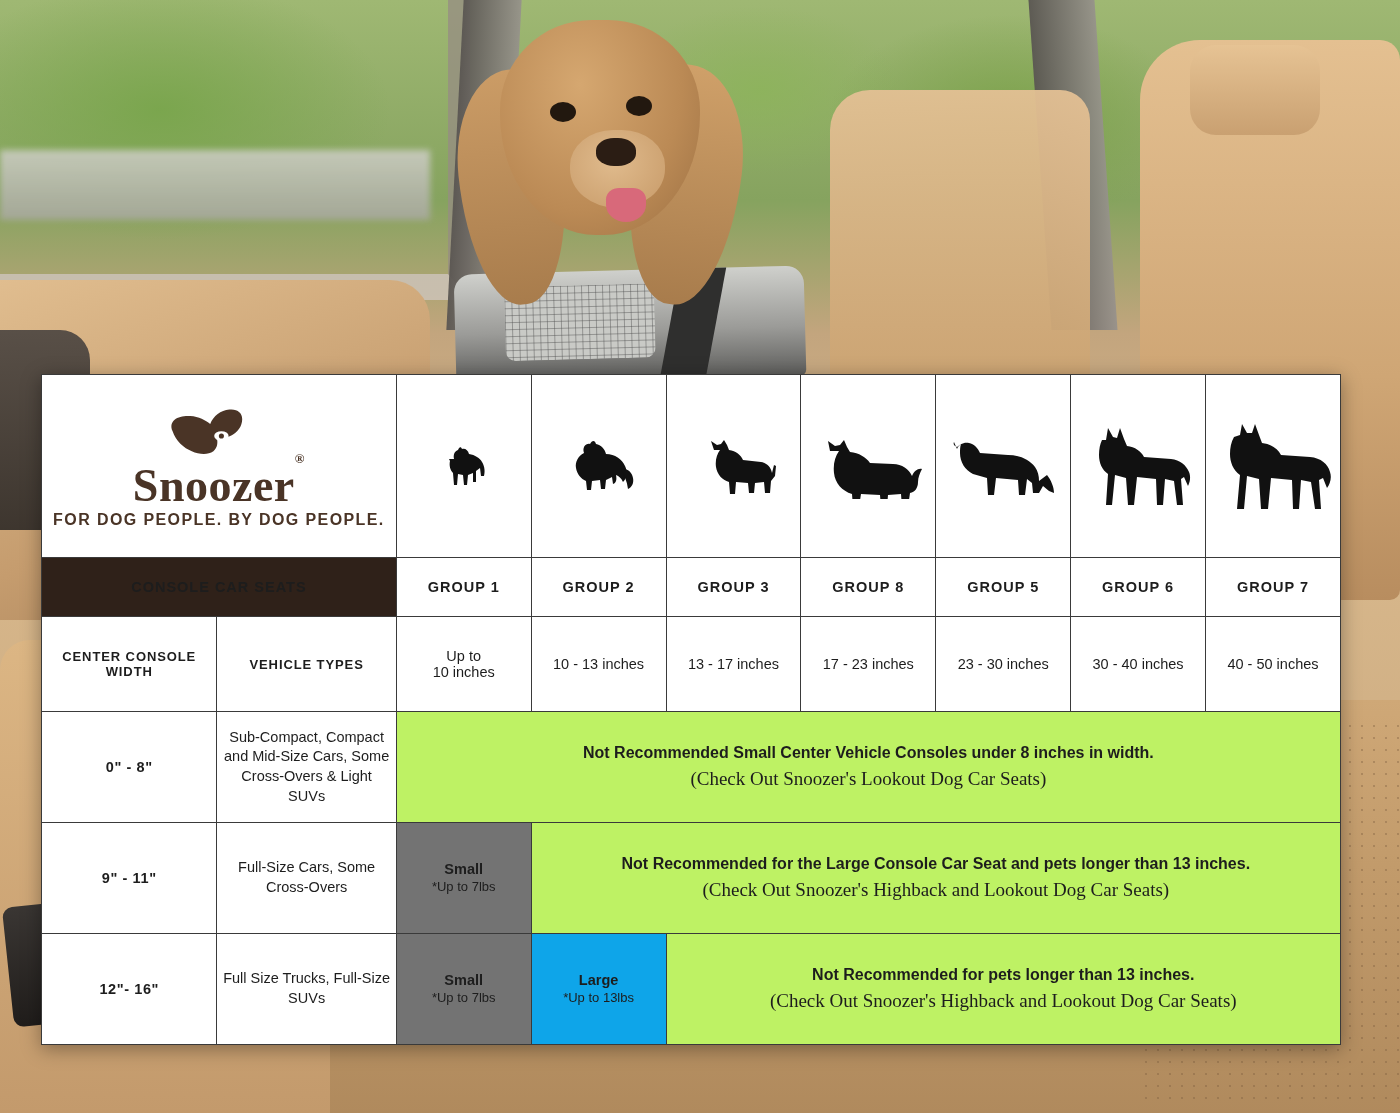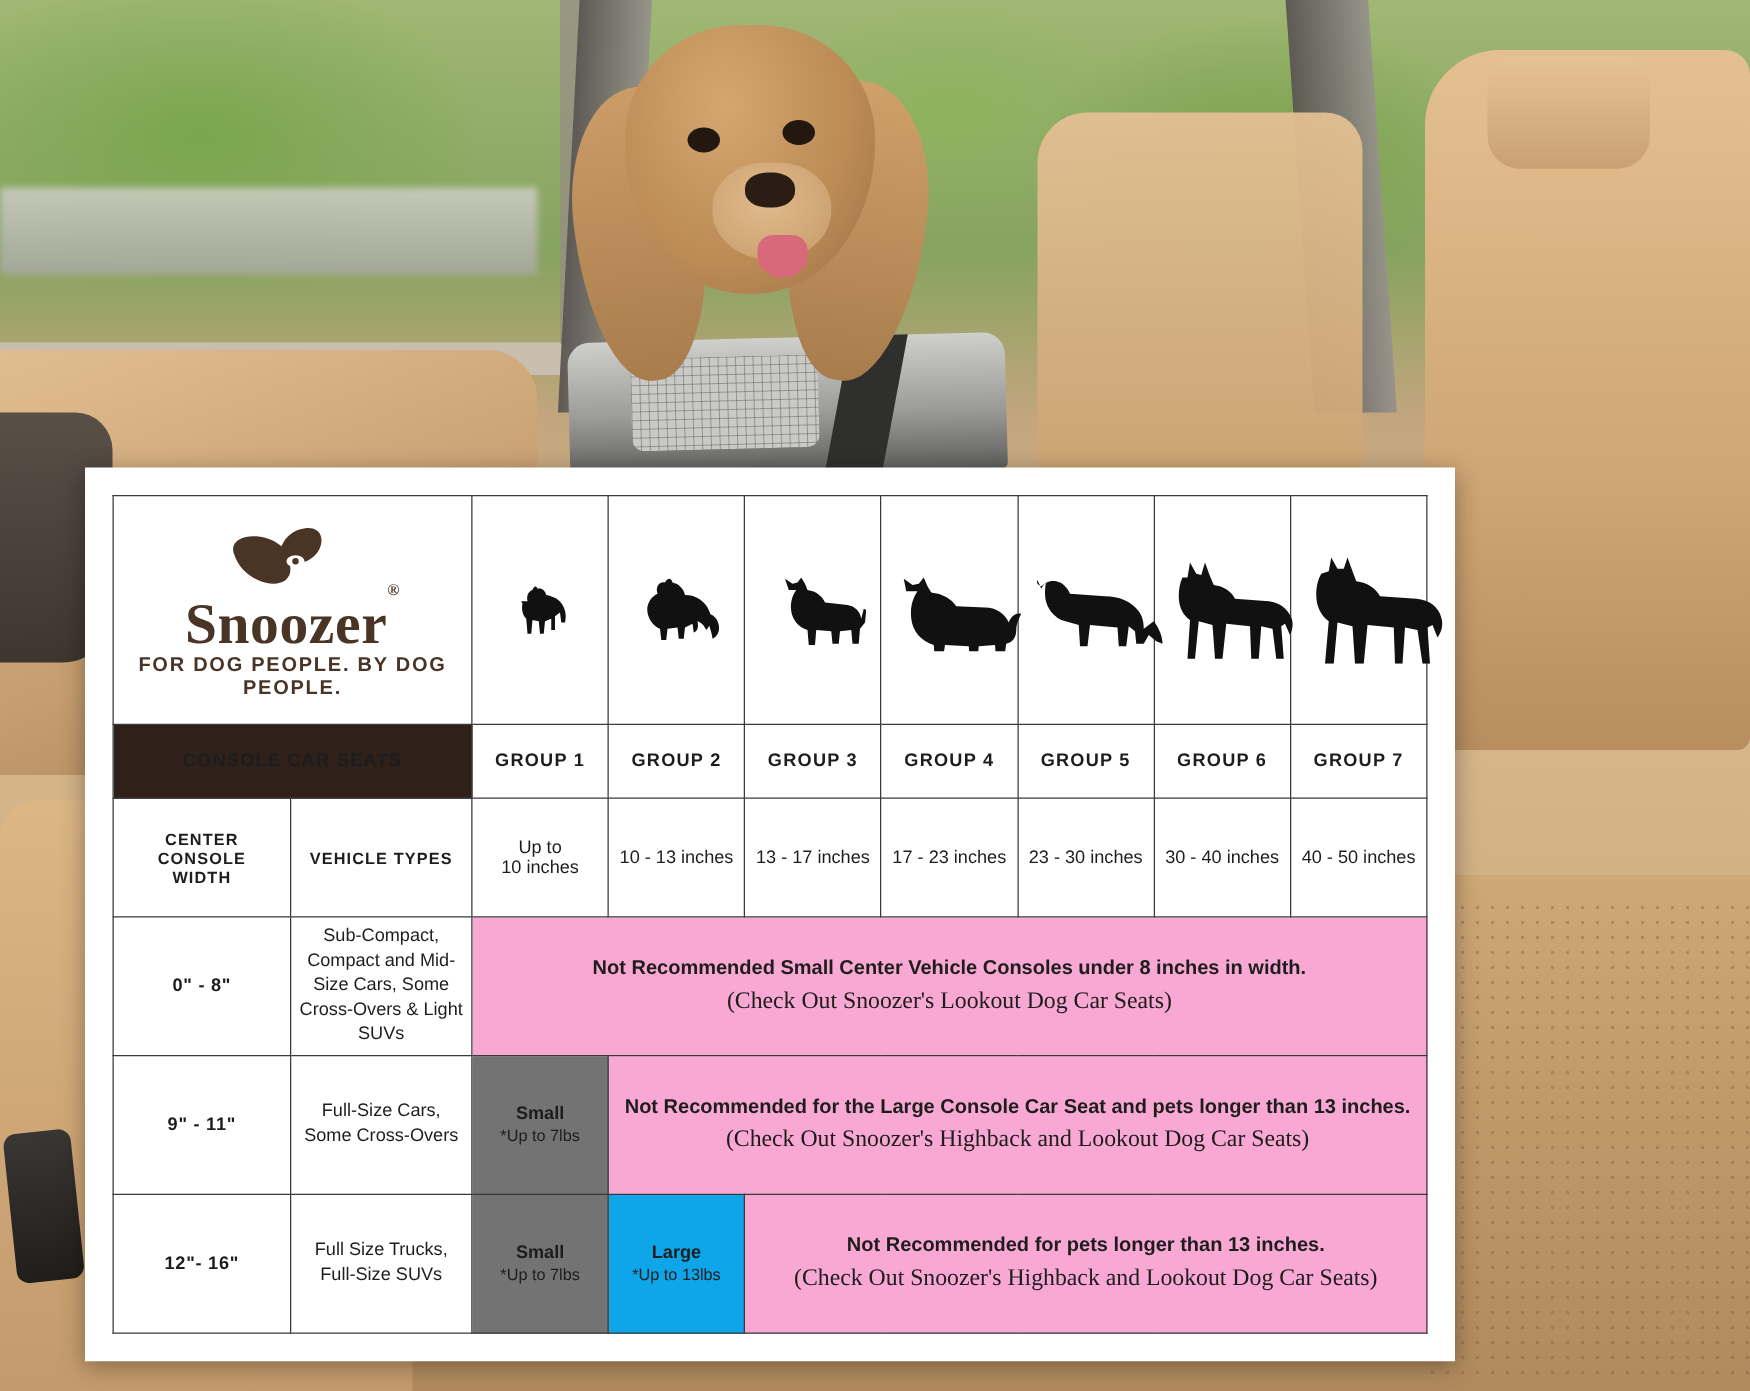--- a/index.html
+++ b/index.html
@@ -153,25 +153,24 @@
     border-radius: 10px;
   }
   .carrier .strap {
     position: absolute; left: 215px; top: 0; width: 46px; height: 110px;
     background: #2f2f2e; transform: skewX(-12deg);
   }
 
   
   .card {
     position: absolute;
-    left: 68px; top: 374px;
-    width: 1096px;
+    left: 41px; top: 374px;
+    width: 1300px;
     background: #ffffff;
     box-shadow: 0 4px 18px rgba(0,0,0,.35);
-    padding: 22px;
     box-sizing: border-box;
   }
   table.chart {
     width: 100%;
     border-collapse: collapse;
     table-layout: fixed;
   }
   table.chart td {
     border: 1px solid #3a3a3a;
     text-align: center;
@@ -238,21 +237,21 @@
     font-weight: bold;
     font-size: 18px;
     letter-spacing: .6px;
   }
   .vehicle-cell {
     font-size: 14px;
     line-height: 1.35;
     color: #2a2a2a;
   }
   .notrec {
-    background: #f9a8d4;
+    background: #bef264;
     font-size: 15px;
     line-height: 1.5;
     margin-top: 12px;
   }
   .notrec .main { font-weight: bold; font-size: 16px; display: block; }
   .notrec .sub { display: block; font-size: 19px; font-family: Liberation Serif, serif; }
   .size-small {
     background: #737373;
     font-weight: bold;
     font-size: 18px;
@@ -375,21 +374,21 @@
             <path d="M26 12l2-11 5 9h5l3-9 4 11 3 8c9 1 16 6 19 12l29 2c11 1 18 7 20 15 2 6 0 12-3 16l-4-10-4 2 2 29h-6l-4-27-10-2-2 29h-6l-1-29-21-2-3 31h-7l-2-30-12-3-3 33h-7l3-34c-7-5-10-13-10-21 0-6 1-12 4-17z" fill="#111"></path>
           </svg>
         </td>
       </tr>
 
       <tr class="group-header">
         <td colspan="2" class="console-title">CONSOLE CAR SEATS</td>
         <td>GROUP 1</td>
         <td>GROUP 2</td>
         <td>GROUP 3</td>
-        <td>GROUP 4</td>
+        <td>GROUP 8</td>
         <td>GROUP 5</td>
         <td>GROUP 6</td>
         <td>GROUP 7</td>
       </tr>
 
       <tr class="sub-header">
         <td class="hdr">
           <div>CENTER CONSOLE</div>
           <div>WIDTH</div>
         </td>

